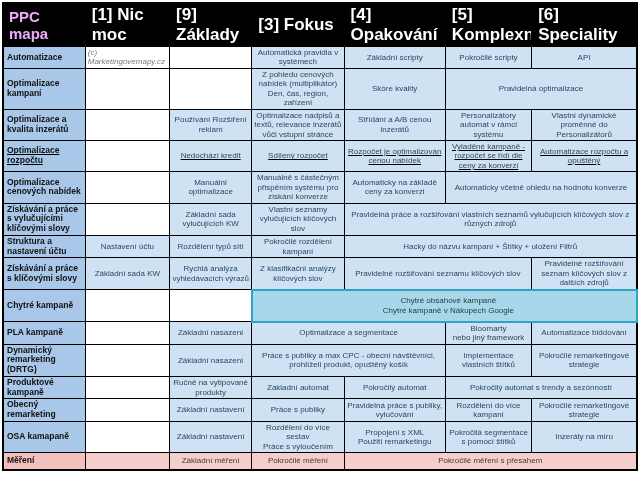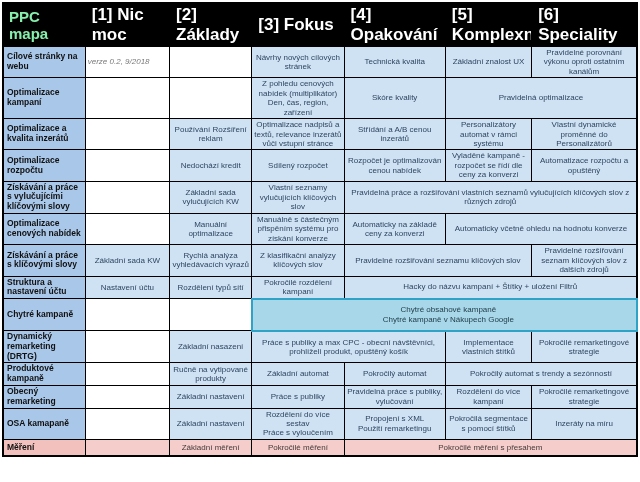--- a/index.html
+++ b/index.html
@@ -3,21 +3,21 @@
 <meta charset="utf-8">
 <style>
   html,body{margin:0;padding:0;background:#fff;}
   #canvas{width:640px;height:482px;background:#fff;box-sizing:border-box;padding:2px 2px 0 2px;font-family:"Liberation Sans",sans-serif;}
   table{border-collapse:collapse;table-layout:fixed;width:636px;border:2px solid #000;}
   col.c-head{width:82px;}
   col.c1{width:84px;} col.c2{width:82px;} col.c3{width:92px;}
   col.c4{width:101px;} col.c5{width:86px;} col.c6{width:105px;}
   th,td{border:1px solid #000;padding:1px 2px;vertical-align:middle;overflow:hidden;}
   tr.colhead-row{height:22px;}
-  th.corner{background:#000;color:#86efac;font-size:15px;font-weight:bold;text-align:left;padding-left:5px;}
+  th.corner{background:#000;color:#f0abfc;font-size:15px;font-weight:bold;text-align:left;padding-left:5px;}
   th.colhead{background:#000;color:#fff;font-size:17px;font-weight:bold;text-align:left;padding-left:6px;}
   th.rowhead{font-size:8.5px;font-weight:bold;color:#111;text-align:left;padding-left:3px;line-height:1.15;}
   td.cell{font-size:8px;line-height:1.18;text-align:center;white-space:pre-line;word-wrap:break-word;}
   .bg-blue{background:#cfe2f3;color:#2f4560;}
   .bg-bluehead{background:#a9c7e9;}
   .bg-white{background:#ffffff;}
   .bg-cyan{background:#a8d7ea;color:#1e3a44;border:2px solid #2ea3c6 !important;padding-left:10px;}
   .bg-pink{background:#f5cecb;color:#44393a;}
   .bg-pinkhead{background:#f2c0bd;}
   td.note{font-style:italic;color:#7a7a7a;text-align:left;font-size:8px;background:#fff;}
@@ -33,99 +33,108 @@
         <col class="c2">
         <col class="c3">
         <col class="c4">
         <col class="c5">
         <col class="c6">
     </colgroup>
     <thead>
       <tr class="colhead-row">
         <th class="corner">PPC mapa</th>
         <th class="colhead">[1] Nic moc</th>
-        <th class="colhead">[2] Základy</th>
+        <th class="colhead">[9] Základy</th>
         <th class="colhead">[3] Fokus</th>
         <th class="colhead">[4] Opakování</th>
         <th class="colhead">[5] Komplexnost</th>
         <th class="colhead">[6] Speciality</th>
       </tr>
     </thead>
     <tbody id="table-body">
-        <tr style="height: 20px;">
-          <th class="rowhead bg-bluehead">Cílové stránky na webu</th>
-          <td class="cell bg-white note">verze 0.2, 9/2018</td>
+        <tr style="height: 19px;">
+          <th class="rowhead bg-bluehead">Automatizace</th>
+          <td class="cell bg-white note">(c) Marketingovemapy.cz</td>
           <td class="cell bg-white"></td>
-          <td class="cell bg-blue">Návrhy nových cílových stránek</td>
-          <td class="cell bg-blue">Technická kvalita</td>
-          <td class="cell bg-blue">Základní znalost UX</td>
-          <td class="cell bg-blue">Pravidelné porovnání výkonu oproti ostatním kanálům</td>
+          <td class="cell bg-blue">Automatická pravidla v systémech</td>
+          <td class="cell bg-blue">Základní scripty</td>
+          <td class="cell bg-blue">Pokročilé scripty</td>
+          <td class="cell bg-blue">API</td>
         </tr>
         <tr style="height: 27px;">
           <th class="rowhead bg-bluehead">Optimalizace kampaní</th>
           <td class="cell bg-white"></td>
           <td class="cell bg-white"></td>
           <td class="cell bg-blue">Z pohledu cenových nabídek (multiplikátor) Den, čas, region, zařízení</td>
           <td class="cell bg-blue">Skóre kvality</td>
           <td colspan="2" class="cell bg-blue">Pravidelná optimalizace</td>
         </tr>
         <tr style="height: 28px; border-radius: 9px;">
           <th class="rowhead bg-bluehead">Optimalizace a kvalita inzerátů</th>
           <td class="cell bg-white"></td>
           <td class="cell bg-blue">Používání Rozšíření reklam</td>
           <td class="cell bg-blue">Optimalizace nadpisů a textů, relevance inzerátů vůči vstupní stránce</td>
           <td class="cell bg-blue">Střídání a A/B cenou inzerátů</td>
           <td class="cell bg-blue">Personalizátory automat v rámci systému</td>
           <td class="cell bg-blue">Vlastní dynamické proměnné do Personalizátorů</td>
         </tr>
-        <tr style="height: 24px;">
+        <tr style="height: 24px; text-decoration: underline;">
           <th class="rowhead bg-bluehead">Optimalizace rozpočtu</th>
           <td class="cell bg-white"></td>
           <td class="cell bg-blue">Nedochází kredit</td>
           <td class="cell bg-blue">Sdílený rozpočet</td>
           <td class="cell bg-blue">Rozpočet je optimalizován cenou nabídek</td>
           <td class="cell bg-blue">Vyladěné kampaně - rozpočet se řídí dle ceny za konverzi</td>
           <td class="cell bg-blue">Automatizace rozpočtu a opuštěný</td>
-        </tr>
-        <tr style="height: 26px;">
-          <th class="rowhead bg-bluehead">Získávání a práce s vylučujícími klíčovými slovy</th>
-          <td class="cell bg-white"></td>
-          <td class="cell bg-blue">Základní sada vylučujících KW</td>
-          <td class="cell bg-blue">Vlastní seznamy vylučujících klíčových slov</td>
-          <td colspan="3" class="cell bg-blue">Pravidelná práce a rozšiřování vlastních seznamů vylučujících klíčových slov z různých zdrojů</td>
         </tr>
         <tr style="height: 27px;">
           <th class="rowhead bg-bluehead">Optimalizace cenových nabídek</th>
           <td class="cell bg-white"></td>
           <td class="cell bg-blue">Manuální optimalizace</td>
           <td class="cell bg-blue">Manuálně s částečným přispěním systému pro získání konverze</td>
           <td class="cell bg-blue">Automaticky na základě ceny za konverzi</td>
           <td colspan="2" class="cell bg-blue">Automaticky včetně ohledu na hodnotu konverze</td>
         </tr>
+        <tr style="height: 26px;">
+          <th class="rowhead bg-bluehead">Získávání a práce s vylučujícími klíčovými slovy</th>
+          <td class="cell bg-white"></td>
+          <td class="cell bg-blue">Základní sada vylučujících KW</td>
+          <td class="cell bg-blue">Vlastní seznamy vylučujících klíčových slov</td>
+          <td colspan="3" class="cell bg-blue">Pravidelná práce a rozšiřování vlastních seznamů vylučujících klíčových slov z různých zdrojů</td>
+        </tr>
+        <tr style="height: 19px;">
+          <th class="rowhead bg-bluehead">Struktura a nastavení účtu</th>
+          <td class="cell bg-blue">Nastavení účtu</td>
+          <td class="cell bg-blue">Rozdělení typů sítí</td>
+          <td class="cell bg-blue">Pokročilé rozdělení kampaní</td>
+          <td colspan="3" class="cell bg-blue">Hacky do názvu kampaní + Štítky + uložení Filtrů</td>
+        </tr>
         <tr style="height: 22px;">
           <th class="rowhead bg-bluehead">Získávání a práce s klíčovými slovy</th>
           <td class="cell bg-blue">Základní sada KW</td>
           <td class="cell bg-blue">Rychlá analýza vyhledávacích výrazů</td>
           <td class="cell bg-blue">Z klasifikační analýzy klíčových slov</td>
           <td colspan="2" class="cell bg-blue">Pravidelné rozšiřování seznamu klíčových slov</td>
           <td class="cell bg-blue">Pravidelné rozšiřování seznam klíčových slov z dalších zdrojů</td>
         </tr>
-        <tr style="height: 19px;">
-          <th class="rowhead bg-bluehead">Struktura a nastavení účtu</th>
-          <td class="cell bg-blue">Nastavení účtu</td>
-          <td class="cell bg-blue">Rozdělení typů sítí</td>
-          <td class="cell bg-blue">Pokročilé rozdělení kampaní</td>
-          <td colspan="3" class="cell bg-blue">Hacky do názvu kampaní + Štítky + uložení Filtrů</td>
-        </tr>
         <tr style="height: 32px;">
           <th class="rowhead bg-bluehead">Chytré kampaně</th>
           <td class="cell bg-white"></td>
           <td class="cell bg-white"></td>
           <td colspan="4" class="cell bg-cyan">Chytré obsahové kampaně
 Chytré kampaně v Nákupech Google</td>
+        </tr>
+        <tr style="height: 21px;">
+          <th class="rowhead bg-bluehead">PLA kampaně</th>
+          <td class="cell bg-white"></td>
+          <td class="cell bg-blue">Základní nasazení</td>
+          <td colspan="2" class="cell bg-blue">Optimalizace a segmentace</td>
+          <td class="cell bg-blue">Bloomarty
+nebo jiný framework</td>
+          <td class="cell bg-blue">Automatizace biddování</td>
         </tr>
         <tr style="height: 24px;">
           <th class="rowhead bg-bluehead">Dynamický remarketing (DRTG)</th>
           <td class="cell bg-white"></td>
           <td class="cell bg-blue">Základní nasazení</td>
           <td colspan="2" class="cell bg-blue">Práce s publiky a max CPC - obecní návštěvníci, prohlíželi produkt, opuštěný košík</td>
           <td class="cell bg-blue">Implementace vlastních štítků</td>
           <td class="cell bg-blue">Pokročilé remarketingové strategie</td>
         </tr>
         <tr style="height: 21px;">

